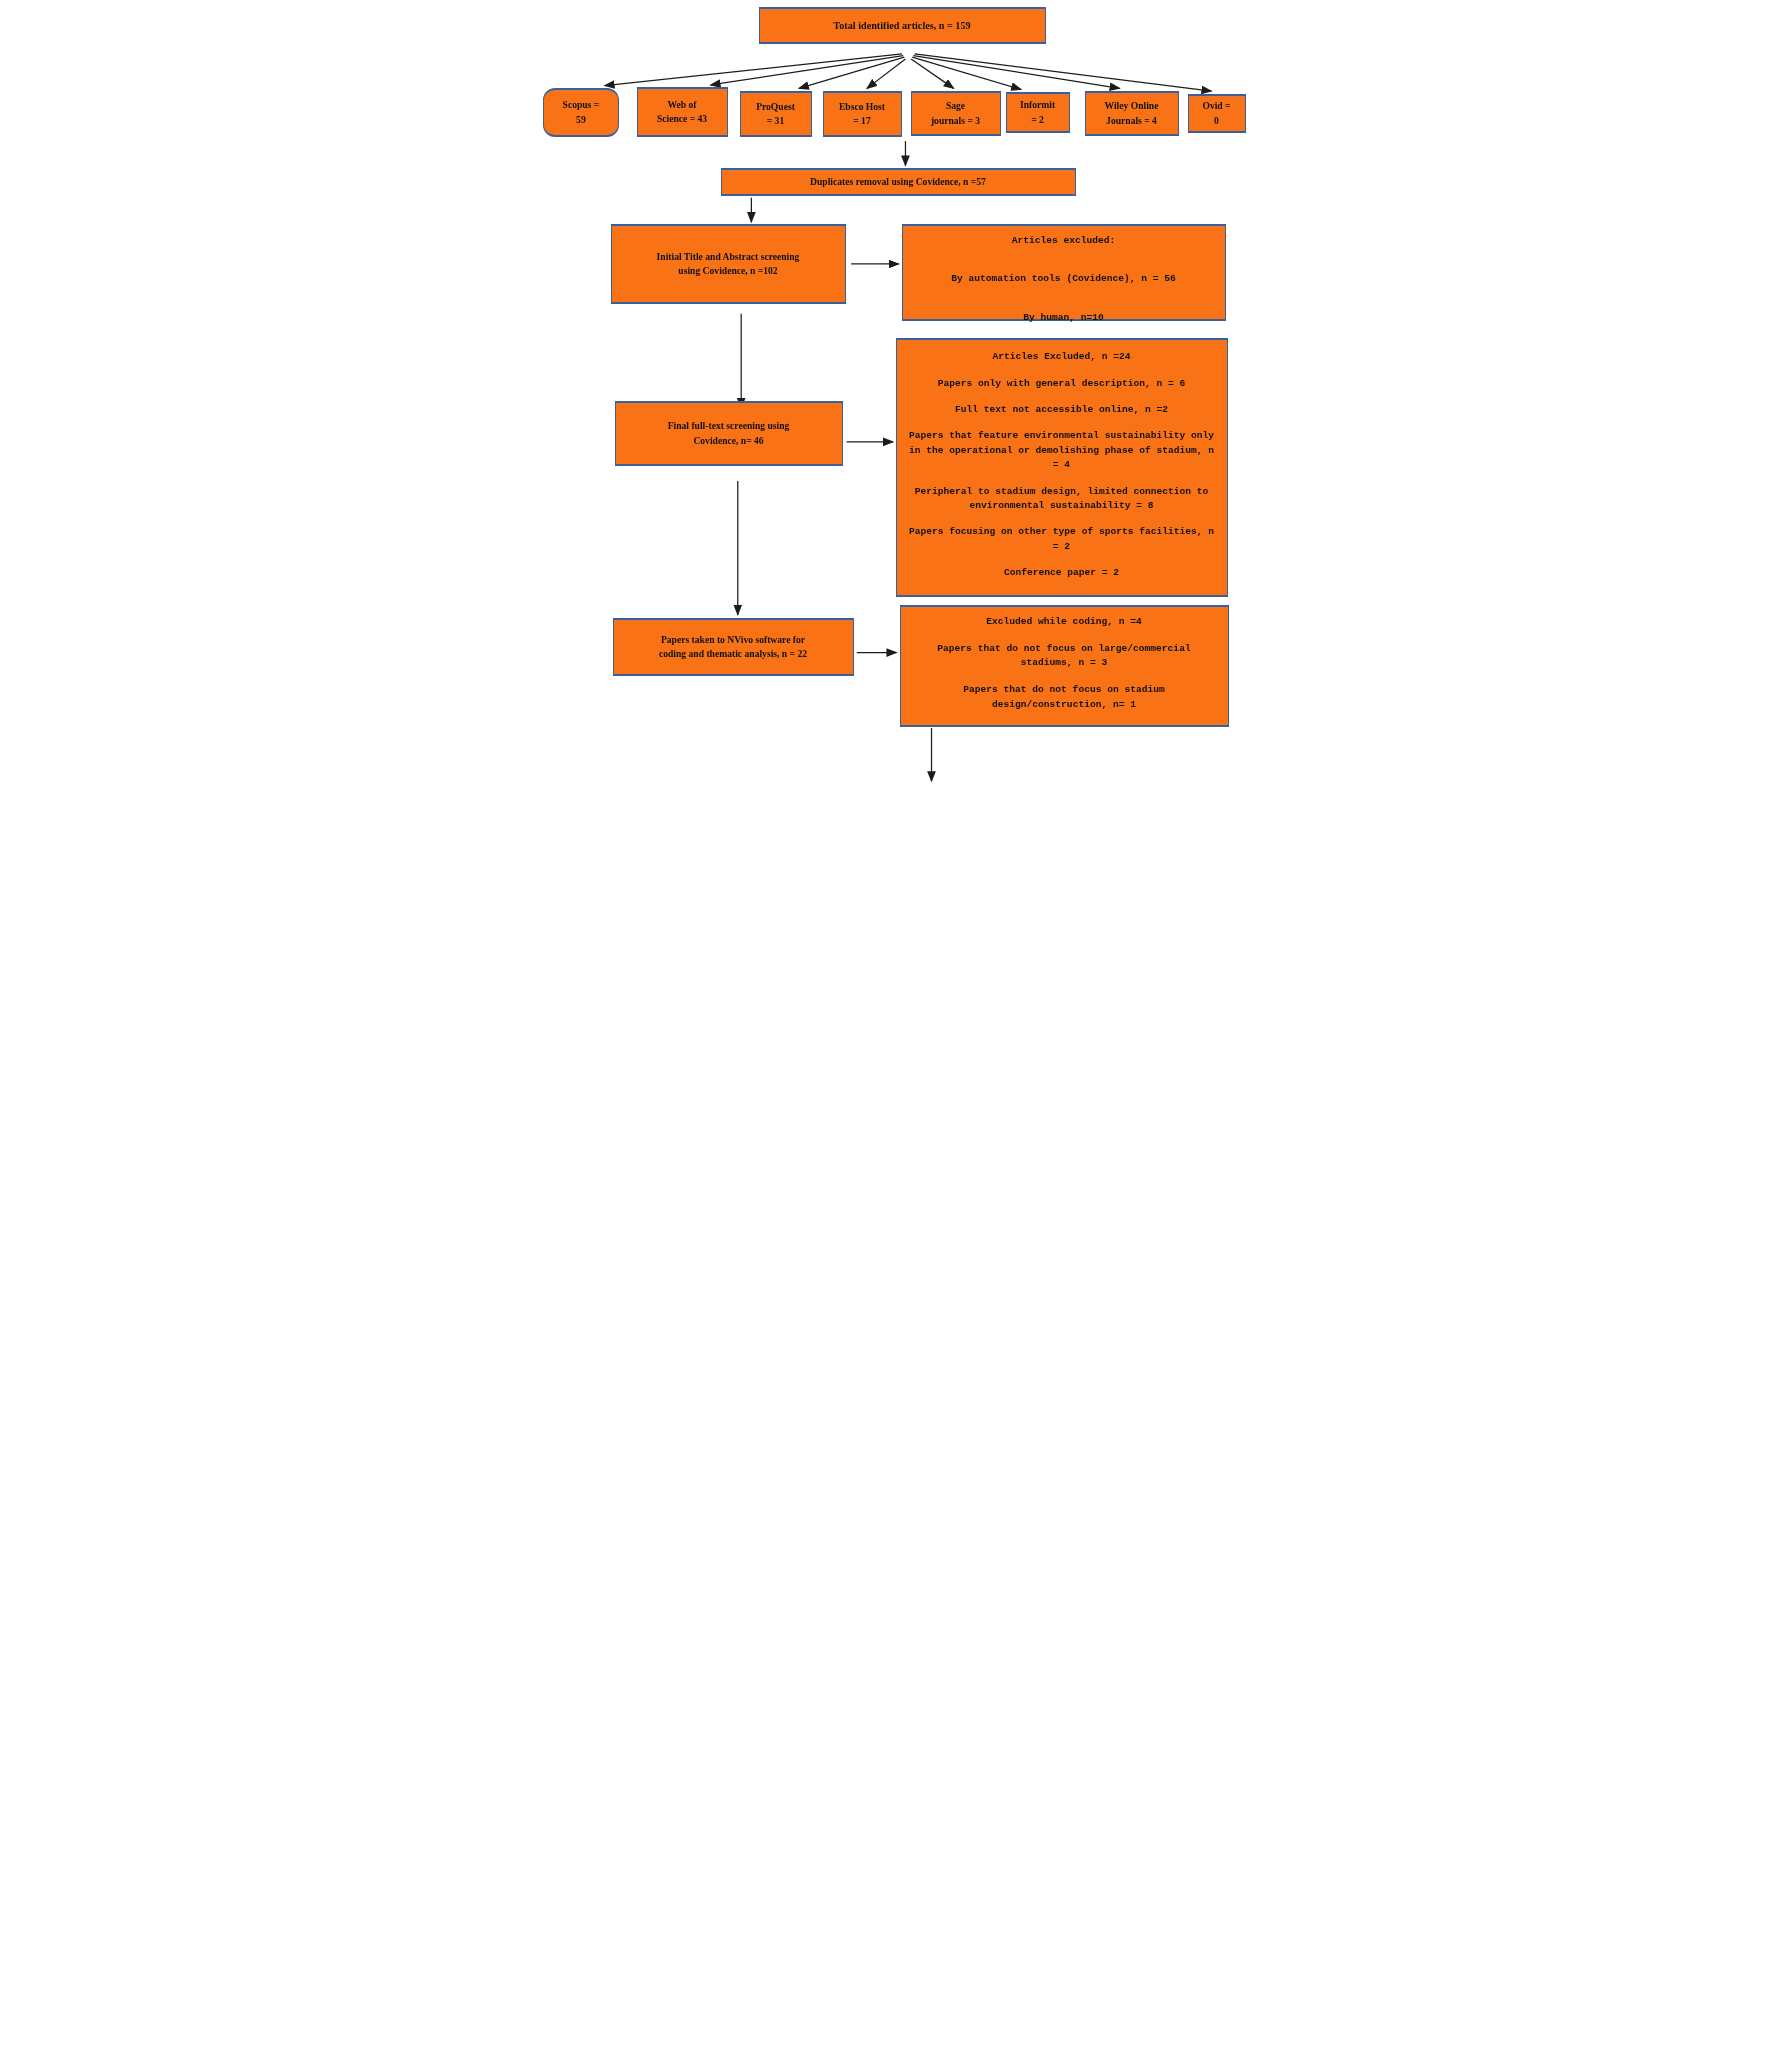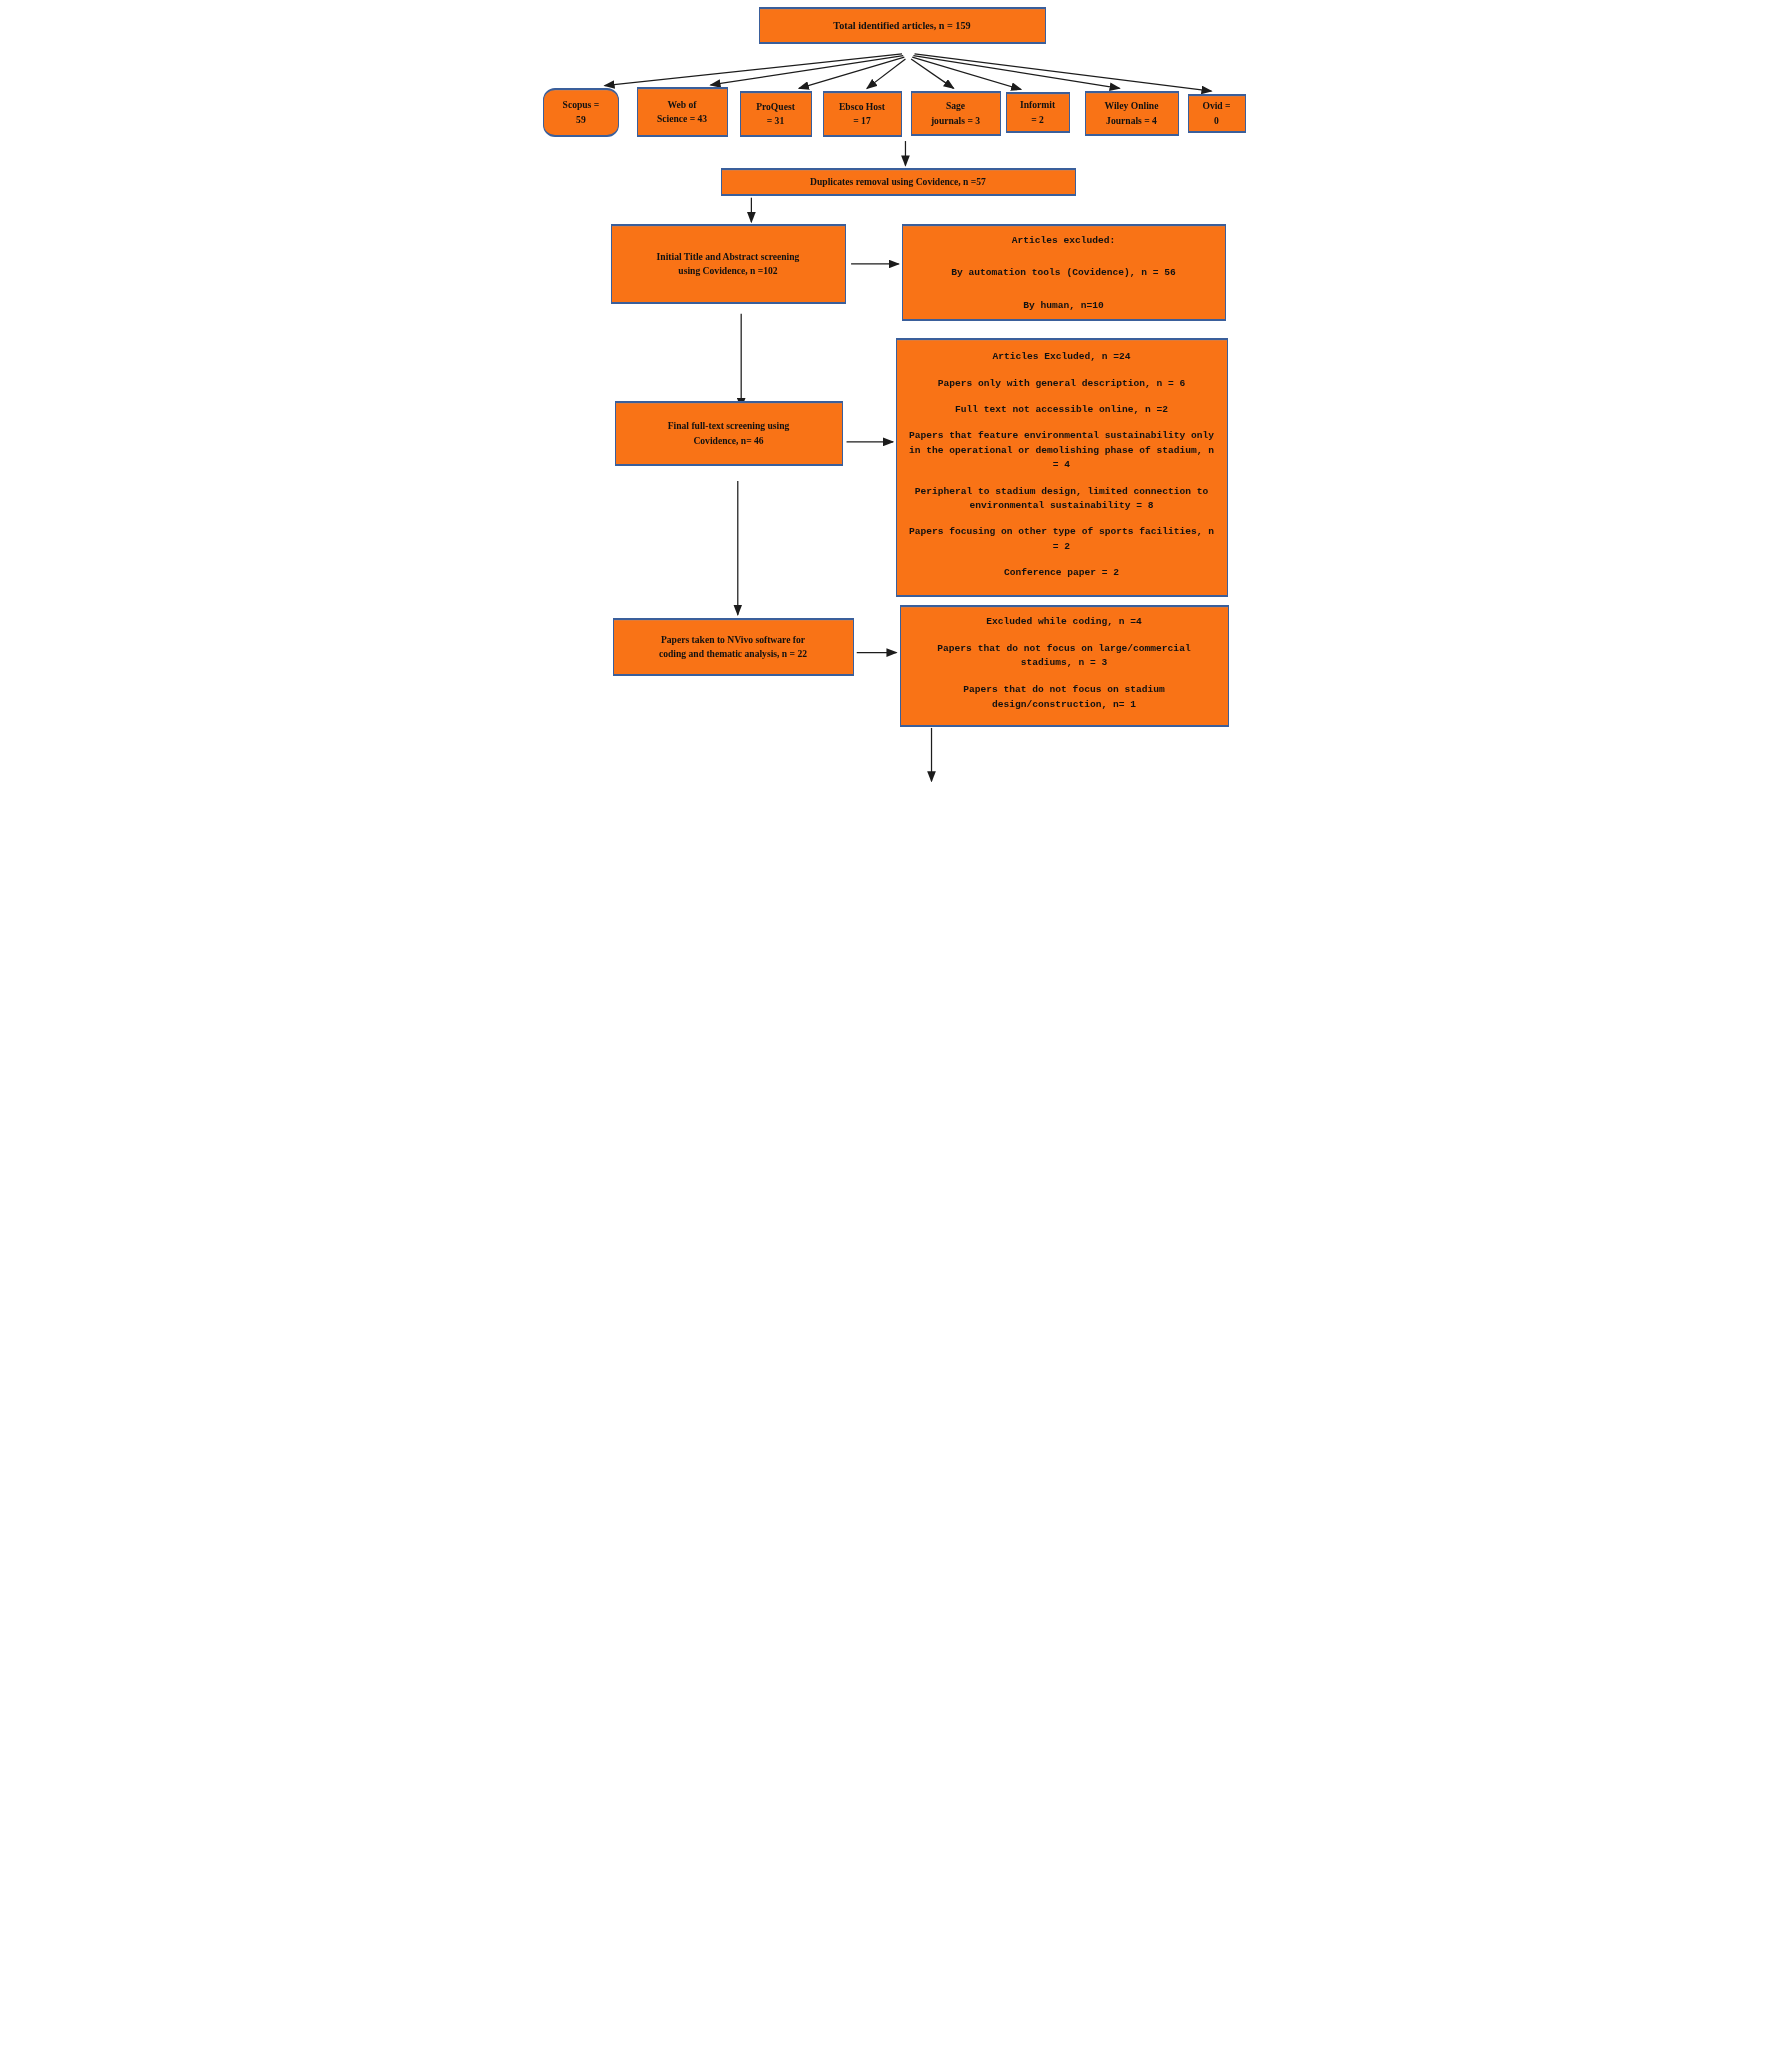--- a/index.html
+++ b/index.html
@@ -33,21 +33,21 @@
     line-height:1.5;
     white-space:pre-line;
     color:#111;
   }
   .para-box{
     display:block;
     white-space:normal;
     padding:8px 10.2px;
   }
   .para-box p{margin:0;text-align:center;font-family:Liberation Mono, monospace;}
-  #box-excl1 p + p{margin-top:18px;}
+  #box-excl1 p + p{margin-top:24px;}
   #box-bigexcl p + p{margin-top:12px;}
   #box-excl2 p + p{margin-top:12.5px;}
   #box-bigexcl{padding-top:10.2px;}
 
   #box-total    {left:223px; top:7.4px;  width:287px; height:37px; font-size:10.2px;}
   #box-scopus   {left:7.4px;  top:88px; width:76px; height:49px;border-radius:12px;}
   #box-wos      {left:101px; top:87px; width:91px; height:50px;}
   #box-proquest {left:204px; top:91px; width:72px; height:46px;}
   #box-ebsco    {left:287px; top:91px; width:79px; height:46px;}
   #box-sage     {left:375px; top:91px; width:90px; height:45px;}

